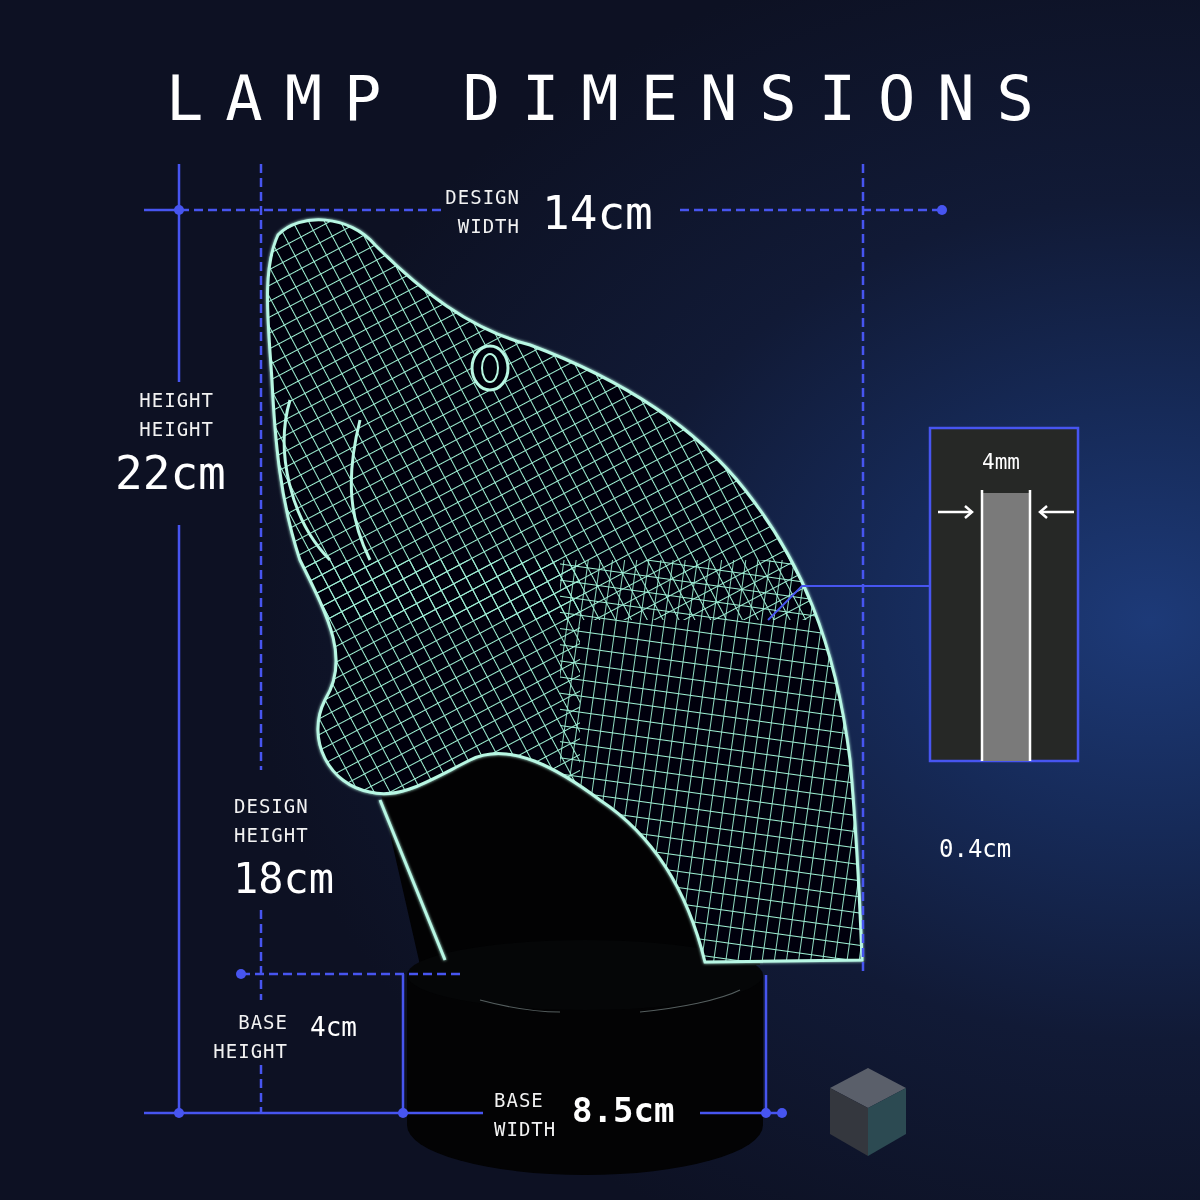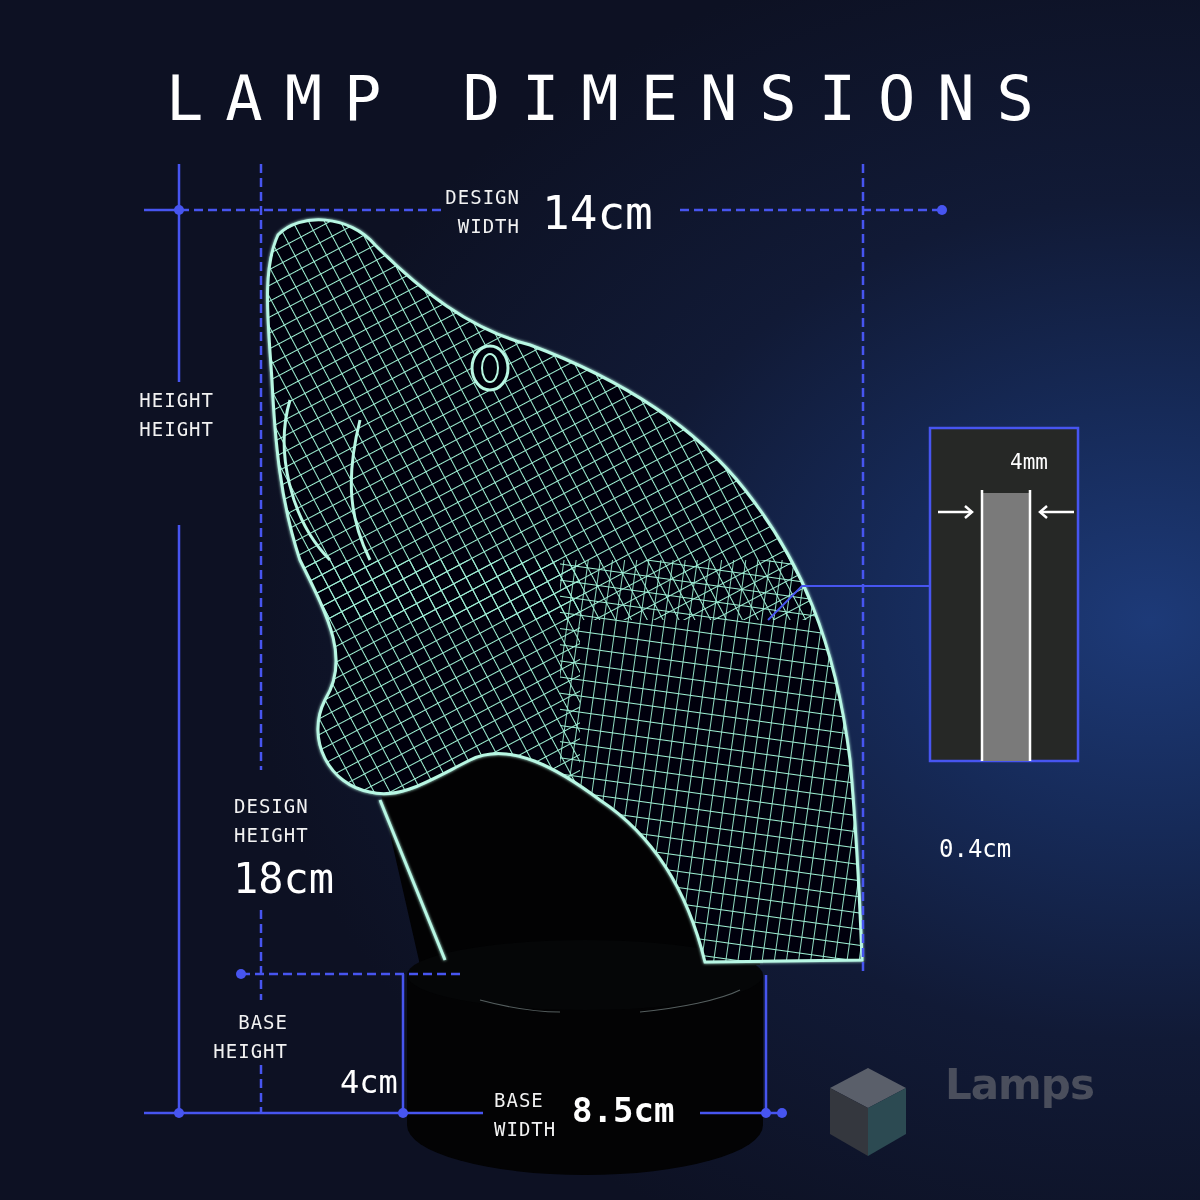--- a/index.html
+++ b/index.html
@@ -17,21 +17,21 @@
   }
   .lbl { position: absolute; font-size: 19px; letter-spacing: 1px; line-height: 29px; color: #f2f2f2; }
   .val { position: absolute; font-size: 40px; color: #ffffff; text-align: right; }
   .val-lg { font-size: 46px; }
   .right { text-align: right; }
   svg.overlay { position: absolute; left: 0; top: 0; }
   .logo-text {
     position: absolute; left: 945px; top: 1063px; font-family: "DejaVu Sans", sans-serif;
     font-size: 42px; line-height: 44px; color: #4a4e5c; font-weight: bold; letter-spacing: -1px;
   }
-  .panel-label { position: absolute; font-size: 21px; color: #ffffff; margin-left: 28px; }
+  .panel-label { position: absolute; font-size: 21px; color: #ffffff; }
 </style>
 </head>
 <body>
 
 <div class="stage">
 
   <svg class="overlay" width="1200" height="1200" viewBox="0 0 1200 1200">
     <defs>
       <filter id="glow" x="-10%" y="-10%" width="120%" height="120%">
         <feGaussianBlur stdDeviation="1.4" result="b"></feGaussianBlur>
@@ -139,39 +139,39 @@
   <div class="lbl right" style="left:430px; top:183px; width:90px;">
     <div>DESIGN</div>
     <div>WIDTH</div>
   </div>
   <div class="val val-lg" style="left:542px; top:186px;">14cm</div>
 
   <div class="lbl right" style="left:110px; top:386px; width:104px;">
     <div>HEIGHT</div>
     <div>HEIGHT</div>
   </div>
+  <div class="val val-lg" style="left:115px; top:446px;">22cm</div>
 
   <div class="lbl" style="left:234px; top:792px;">
     <div>DESIGN</div>
     <div>HEIGHT</div>
   </div>
   <div class="val" style="left:233px; top:854px; font-size:42px;">18cm</div>
 
   <div class="lbl right" style="left:200px; top:1008px; width:88px;">
     <div>BASE</div>
     <div>HEIGHT</div>
   </div>
-  <div class="val" style="left:310px; top:1063px; font-size:32px;margin-left:30px;">4cm</div>
+  <div class="val" style="left:310px; top:1012px; font-size:26px;">4cm</div>
 
   <div class="lbl" style="left:494px; top:1086px;">
     <div>BASE</div>
     <div>WIDTH</div>
   </div>
   <div class="val" style="left:572px; top:1090px; font-size:34px;font-weight:bold;">8.5cm</div>
 
   <div class="panel-label" style="left:982px; top:450px;">4mm</div>
 
   <div class="val" style="left:939px; top:835px; font-size:24px;">0.4cm</div>
 
   <div class="logo-text">
-    <div>Lamps</div>
   </div>
 </div>
 
 </body></html>

